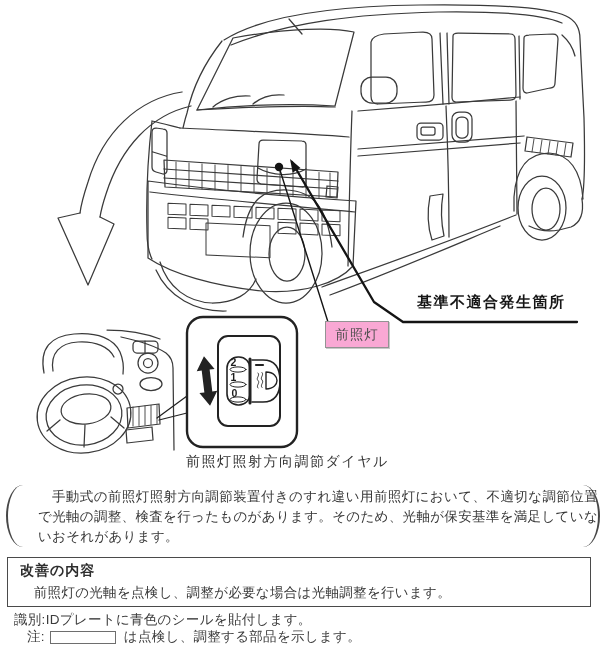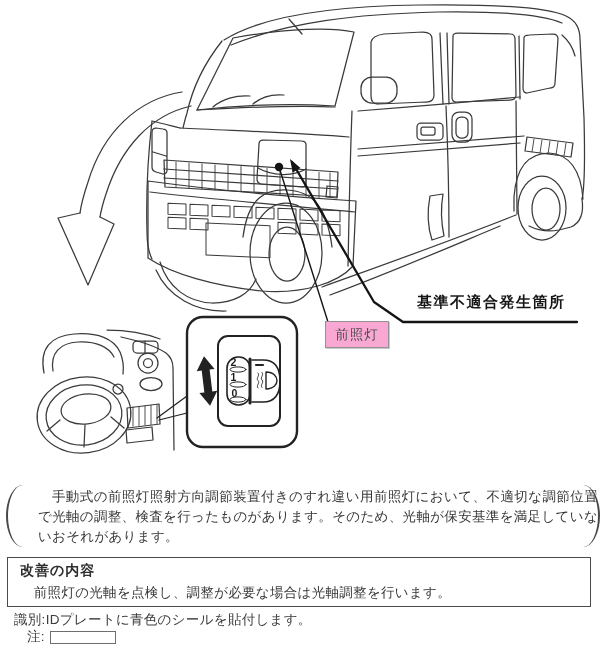--- a/index.html
+++ b/index.html
@@ -168,30 +168,32 @@
   </svg>
 
   <div class="abs defect-label">基準不適合発生箇所</div>
 
   <div class="abs headlamp-box">前照灯</div>
 
   <div class="abs dial-num dial-num-2">2</div>
   <div class="abs dial-num dial-num-1">1</div>
   <div class="abs dial-num dial-num-0">0</div>
 
+  <div class="abs dial-caption">前照灯照射方向調節ダイヤル</div>
 
   <div class="abs paren paren-left"></div>
   <div class="abs desc-text">　手動式の前照灯照射方向調節装置付きのすれ違い用前照灯において、不適切な調節位置で光軸の調整、検査を行ったものがあります。そのため、光軸が保安基準を満足していないおそれがあります。</div>
   <div class="abs paren paren-right"></div>
 
   <div class="abs note1">識別:IDプレートに青色のシールを貼付します。</div>
 
   <div class="abs remedy-box">
     <div class="remedy-title">改善の内容</div>
     <div class="remedy-body">　前照灯の光軸を点検し、調整が必要な場合は光軸調整を行います。</div>
   </div>
 
   <div class="abs note2">
     <span>注:</span>
     <span class="legend-chip"></span>
+    <span>は点検し、調整する部品を示します。</span>
   </div>
 
 </div>
 
 </body></html>

